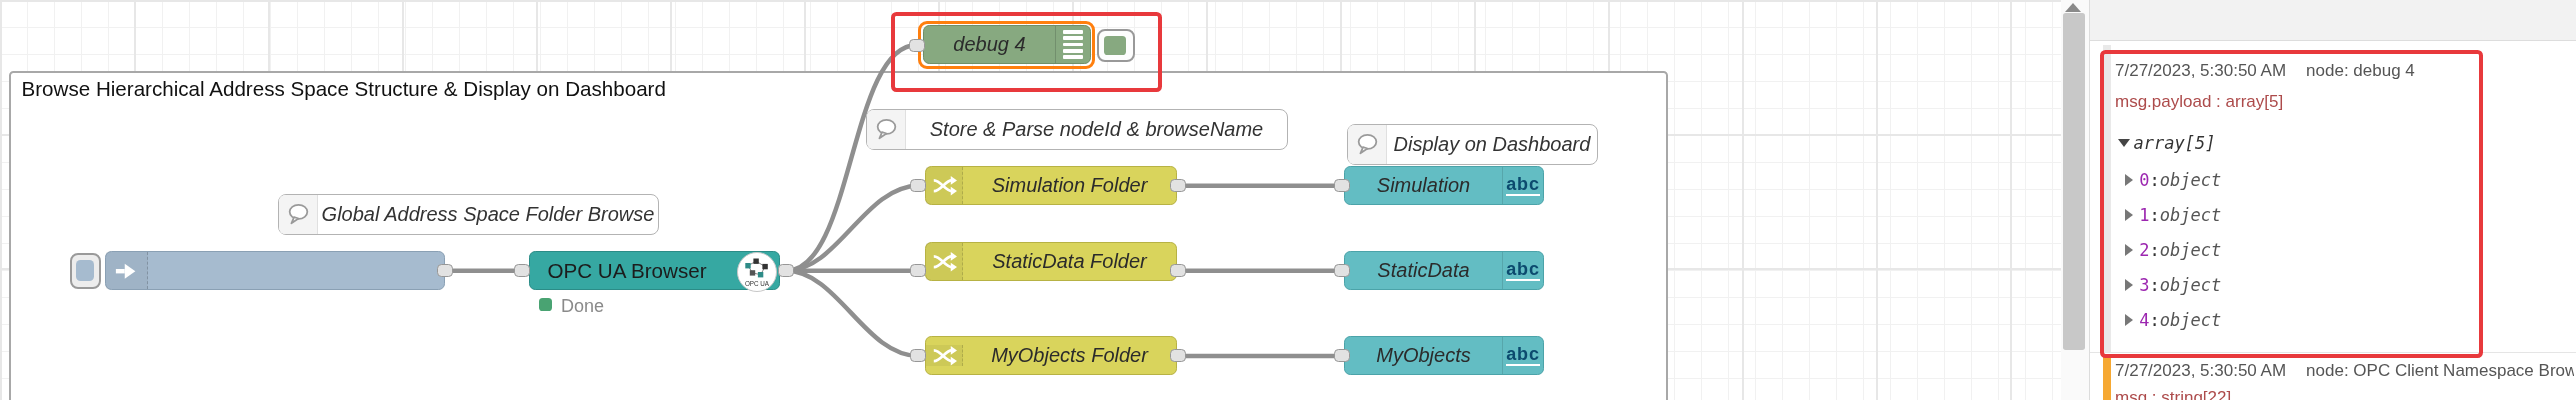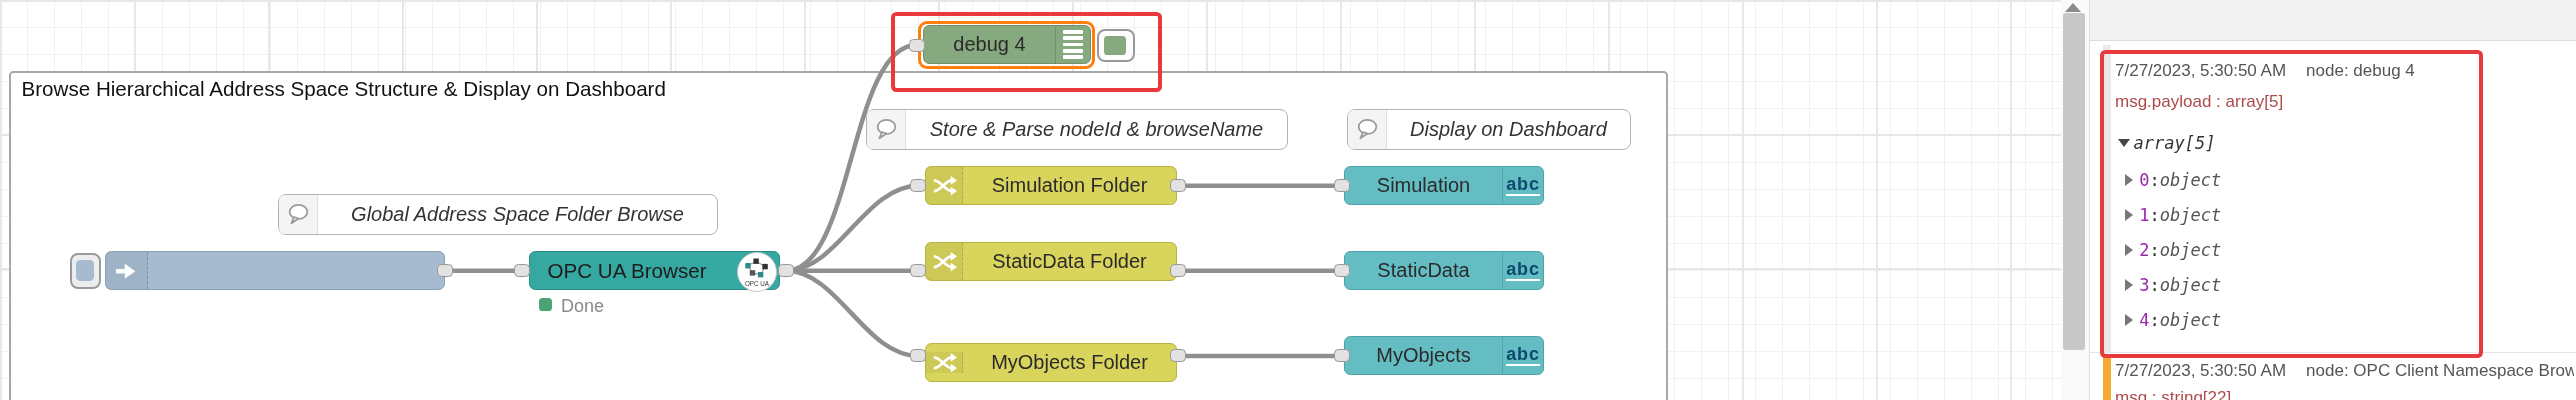--- a/index.html
+++ b/index.html
@@ -15,21 +15,21 @@
       repeating-linear-gradient(to bottom,#f1f1f1 0 1.3px,transparent 1.3px 27px);}
   #group{left:9px;top:71px;width:1655px;height:340px;background:#fff;
          border:2.7px solid #a8a8a8;border-radius:4.5px;z-index:1;}
   #group-title{left:21.5px;top:77px;font-size:20.6px;color:#111;z-index:2;white-space:nowrap;}
   #wires{left:0;top:0;z-index:3;}
   .wire{stroke:#8f8f8f;stroke-width:5;fill:none;}
   
   .node{z-index:5;height:39px;border-radius:6.3px;display:flex;align-items:stretch;
         box-sizing:border-box;}
   .nlabel{flex:1;display:flex;align-items:center;justify-content:center;
-          font-size:20px;color:#2b2b2b;white-space:nowrap;}
+          font-size:20px;font-style:italic;color:#2b2b2b;white-space:nowrap;}
   .port{z-index:6;width:16px;height:13.4px;background:#e2e2e2;border:1.8px solid #979797;
         border-radius:4.5px;box-sizing:border-box;}
   .comment{background:#fff;border:1.8px solid #b3b3b3;border-radius:8px;height:41px;
            display:flex;align-items:stretch;box-sizing:border-box;z-index:5;}
   .c-icon{width:38px;background:#f4f4f4;border-right:0.9px solid #e0e0e0;
           border-radius:6.3px 0 0 6.3px;display:flex;align-items:center;justify-content:center;}
   .c-label{flex:1;display:flex;align-items:center;justify-content:center;
            font-size:20px;font-style:italic;color:#333;white-space:nowrap;}
   .icon-sec{display:flex;align-items:center;justify-content:center;}
   .redrect{border:4.5px solid #e8393c;border-radius:5.4px;z-index:10;}
@@ -102,39 +102,39 @@
   <path class="wire" d="M497 302 H583"></path>
   <path class="wire" d="M877 302 C952 302 948 50 1023 50"></path>
   <path class="wire" d="M877 302 C935 302 965 207 1025 207"></path>
   <path class="wire" d="M877 302 H1025"></path>
   <path class="wire" d="M877 302 C935 302 965 397 1025 397"></path>
   <path class="wire" d="M1315 207 H1498"></path>
   <path class="wire" d="M1315 302 H1498"></path>
   <path class="wire" d="M1315 397 H1498"></path>
 </svg>
 
-<div class="comment abs" style="left:278px;top:194px;width:440px;">
+<div class="comment abs" style="left:278px;top:194px;width:381px;">
   <div class="c-icon">
     <svg width="25" height="23" viewBox="0 0 28 26">
         <ellipse cx="14" cy="10" rx="10" ry="8" fill="#fff" stroke="#9a9a9a" stroke-width="2"></ellipse>
         <path d="M9 16 L6 23 L14 17.5 Z" fill="#fff" stroke="#9a9a9a" stroke-width="2" stroke-linejoin="round"></path>
       </svg>
   </div>
   <div class="c-label">Global Address Space Folder Browse</div>
 </div>
 <div class="comment abs" style="left:866px;top:109px;width:422px;">
   <div class="c-icon">
     <svg width="25" height="23" viewBox="0 0 28 26">
         <ellipse cx="14" cy="10" rx="10" ry="8" fill="#fff" stroke="#9a9a9a" stroke-width="2"></ellipse>
         <path d="M9 16 L6 23 L14 17.5 Z" fill="#fff" stroke="#9a9a9a" stroke-width="2" stroke-linejoin="round"></path>
       </svg>
   </div>
   <div class="c-label">Store &amp; Parse nodeId &amp; browseName</div>
 </div>
-<div class="comment abs" style="left:1347px;top:109px;width:284px;">
+<div class="comment abs" style="left:1347px;top:124px;width:251px;">
   <div class="c-icon">
     <svg width="25" height="23" viewBox="0 0 28 26">
         <ellipse cx="14" cy="10" rx="10" ry="8" fill="#fff" stroke="#9a9a9a" stroke-width="2"></ellipse>
         <path d="M9 16 L6 23 L14 17.5 Z" fill="#fff" stroke="#9a9a9a" stroke-width="2" stroke-linejoin="round"></path>
       </svg>
   </div>
   <div class="c-label">Display on Dashboard</div>
 </div>
 
 <div id="inject-btn" class="abs">
@@ -198,21 +198,21 @@
 <div class="node switch-node abs" style="top:242px;">
   <div class="sw-icon icon-sec">
     <svg width="25" height="21.5" viewBox="0 0 28 24">
         <path d="M2 6 C10 6 15 18 22 18 M2 18 C10 18 15 6 22 6" stroke="#fff" stroke-width="3" fill="none"></path>
         <polygon points="21,13 28,18 21,23" fill="#fff"></polygon>
         <polygon points="21,1 28,6 21,11" fill="#fff"></polygon>
       </svg>
   </div>
   <div class="nlabel">StaticData Folder</div>
 </div>
-<div class="node switch-node abs" style="top:343px;align-items:center;">
+<div class="node switch-node abs" style="top:336px;align-items:center;">
   <div class="sw-icon icon-sec">
     <svg width="25" height="21.5" viewBox="0 0 28 24">
         <path d="M2 6 C10 6 15 18 22 18 M2 18 C10 18 15 6 22 6" stroke="#fff" stroke-width="3" fill="none"></path>
         <polygon points="21,13 28,18 21,23" fill="#fff"></polygon>
         <polygon points="21,1 28,6 21,11" fill="#fff"></polygon>
       </svg>
   </div>
   <div class="nlabel">MyObjects Folder</div>
 </div>
 

